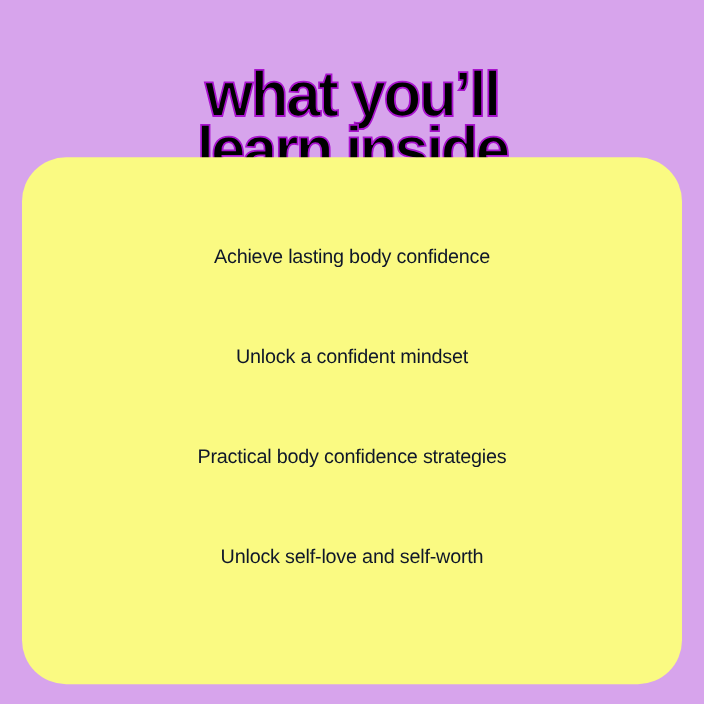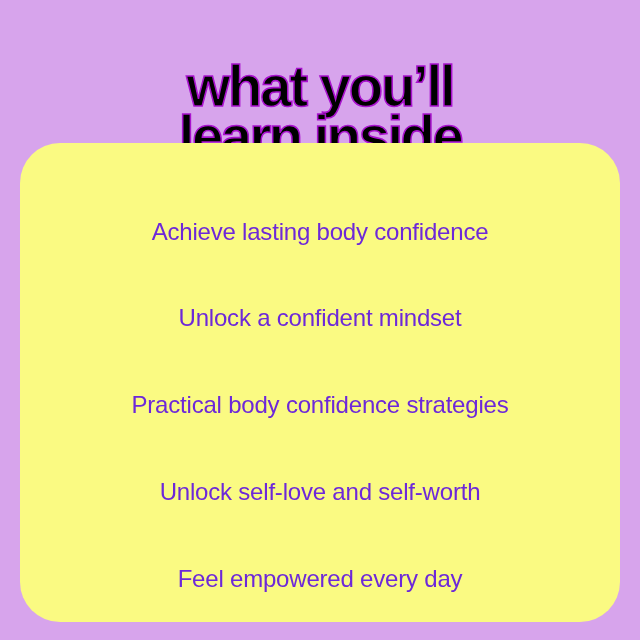--- a/index.html
+++ b/index.html
@@ -69,24 +69,24 @@
   .benefit-row {
     width: 100%;
     height: 91px;
     display: flex;
     align-items: center;
     justify-content: center;
     box-sizing: border-box;
   }
 
   .benefit-text {
-    color: #6d28d9;
+    color: #0f172a;
     font-family: "Liberation Sans", sans-serif;
     font-weight: 400;
-    font-size: 24px;
+    font-size: 18px;
     letter-spacing: -0.2px;
     line-height: 1.15;
     white-space: nowrap;
     text-align: center;
   }
 </style>
 </head>
 <body>
 
 <div id="poster">
@@ -107,18 +107,15 @@
     </div>
 
     <div class="benefit-row">
       <span class="benefit-text">Practical body confidence strategies</span>
     </div>
 
     <div class="benefit-row">
       <span class="benefit-text">Unlock self-love and self-worth</span>
     </div>
 
-    <div class="benefit-row">
-      <span class="benefit-text">Feel empowered every day</span>
-    </div>
 
   </div>
 </div>
 
 </body></html>

